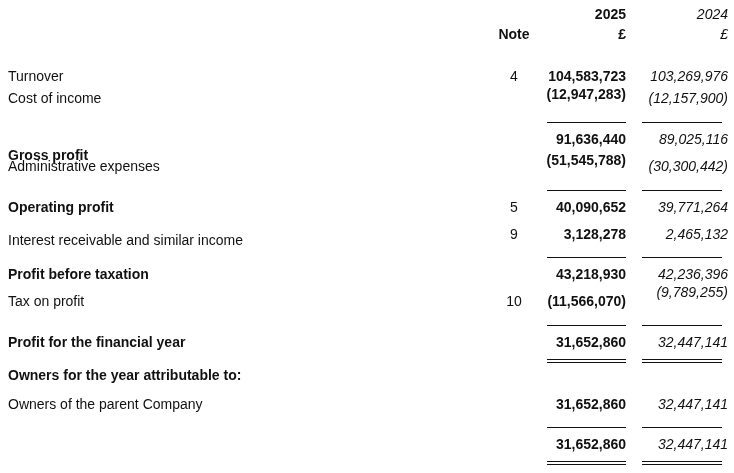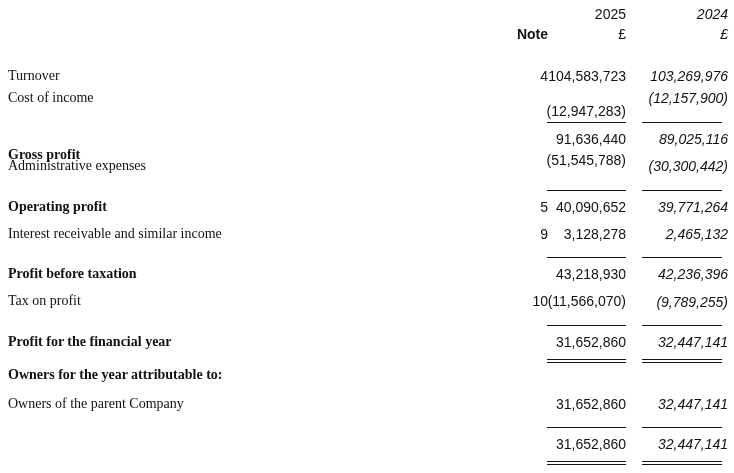--- a/index.html
+++ b/index.html
@@ -1,22 +1,22 @@
 <!DOCTYPE html>
 <html><head>
 <meta charset="utf-8">
 <style>
   html, body { margin:0; padding:0; background:#fff; }
   body { width:734px; height:473px; position:relative; overflow:hidden;
          font-family:"Liberation Sans", sans-serif; font-size:14px; color:#111; }
   .abs { position:absolute; white-space:nowrap; }
-  .lbl { left:8px;font-family:Liberation Serif, serif; }
+  .lbl { left:8px; }
   .b { font-weight:bold; }
-  .note { left:480px; width:68px; text-align:right; }
-  .c25 { left:540px; width:86px; text-align:right; font-weight:normal; }
+  .note { left:480px; width:68px; text-align:center; }
+  .c25 { left:540px; width:86px; text-align:right; font-weight:bold; }
   .c24 { left:630px; width:98px; text-align:right; font-style:italic; }
   .rule { position:absolute; height:0; border-top:1.5px solid #111; }
   .dbl { position:absolute; height:2px; border-top:1.5px solid #111; border-bottom:1.5px solid #111; }
   .r25 { left:547px; width:79px; }
   .r24 { left:642px; width:80px; }
 </style>
 </head>
 <body>
 
 <div class="abs c25" style="top:6px">2025</div>
@@ -24,21 +24,21 @@
 <div class="abs note b" style="top:26px">Note</div>
 <div class="abs c25" style="top:26px">£</div>
 <div class="abs c24" style="top:26px">£</div>
 
 <div class="abs lbl" style="top:68px">Turnover</div>
 <div class="abs note" style="top:68px">4</div>
 <div class="abs c25" style="top:68px">104,583,723</div>
 <div class="abs c24" style="top:68px">103,269,976</div>
 
 <div class="abs lbl" style="top:90px">Cost of income</div>
-<div class="abs c25" style="top:103px">(12,947,283)</div>
+<div class="abs c25" style="top:86px">(12,947,283)</div>
 <div class="abs c24" style="top:90px">(12,157,900)</div>
 
 <div class="rule r25" style="top:122px"></div>
 <div class="rule r24" style="top:122px"></div>
 
 <div class="abs lbl b" style="top:147px">Gross profit</div>
 <div class="abs c25" style="top:131px">91,636,440</div>
 <div class="abs c24" style="top:131px">89,025,116</div>
 
 <div class="abs lbl" style="top:158px">Administrative expenses</div>
@@ -46,36 +46,36 @@
 <div class="abs c24" style="top:158px">(30,300,442)</div>
 
 <div class="rule r25" style="top:190px"></div>
 <div class="rule r24" style="top:190px"></div>
 
 <div class="abs lbl b" style="top:199px">Operating profit</div>
 <div class="abs note" style="top:199px">5</div>
 <div class="abs c25" style="top:199px">40,090,652</div>
 <div class="abs c24" style="top:199px">39,771,264</div>
 
-<div class="abs lbl" style="top:226px">Interest receivable and similar income</div>
+<div class="abs lbl" style="top:232px">Interest receivable and similar income</div>
 <div class="abs note" style="top:226px">9</div>
 <div class="abs c25" style="top:226px">3,128,278</div>
 <div class="abs c24" style="top:226px">2,465,132</div>
 
 <div class="rule r25" style="top:257px"></div>
 <div class="rule r24" style="top:257px"></div>
 
 <div class="abs lbl b" style="top:266px">Profit before taxation</div>
 <div class="abs c25" style="top:266px">43,218,930</div>
 <div class="abs c24" style="top:266px">42,236,396</div>
 
 <div class="abs lbl" style="top:293px">Tax on profit</div>
 <div class="abs note" style="top:293px">10</div>
 <div class="abs c25" style="top:293px">(11,566,070)</div>
-<div class="abs c24" style="top:294px">(9,789,255)</div>
+<div class="abs c24" style="top:284px">(9,789,255)</div>
 
 <div class="rule r25" style="top:325px"></div>
 <div class="rule r24" style="top:325px"></div>
 
 <div class="abs lbl b" style="top:334px">Profit for the financial year</div>
 <div class="abs c25" style="top:334px">31,652,860</div>
 <div class="abs c24" style="top:334px">32,447,141</div>
 
 <div class="dbl r25" style="top:359px"></div>
 <div class="dbl r24" style="top:359px"></div>

